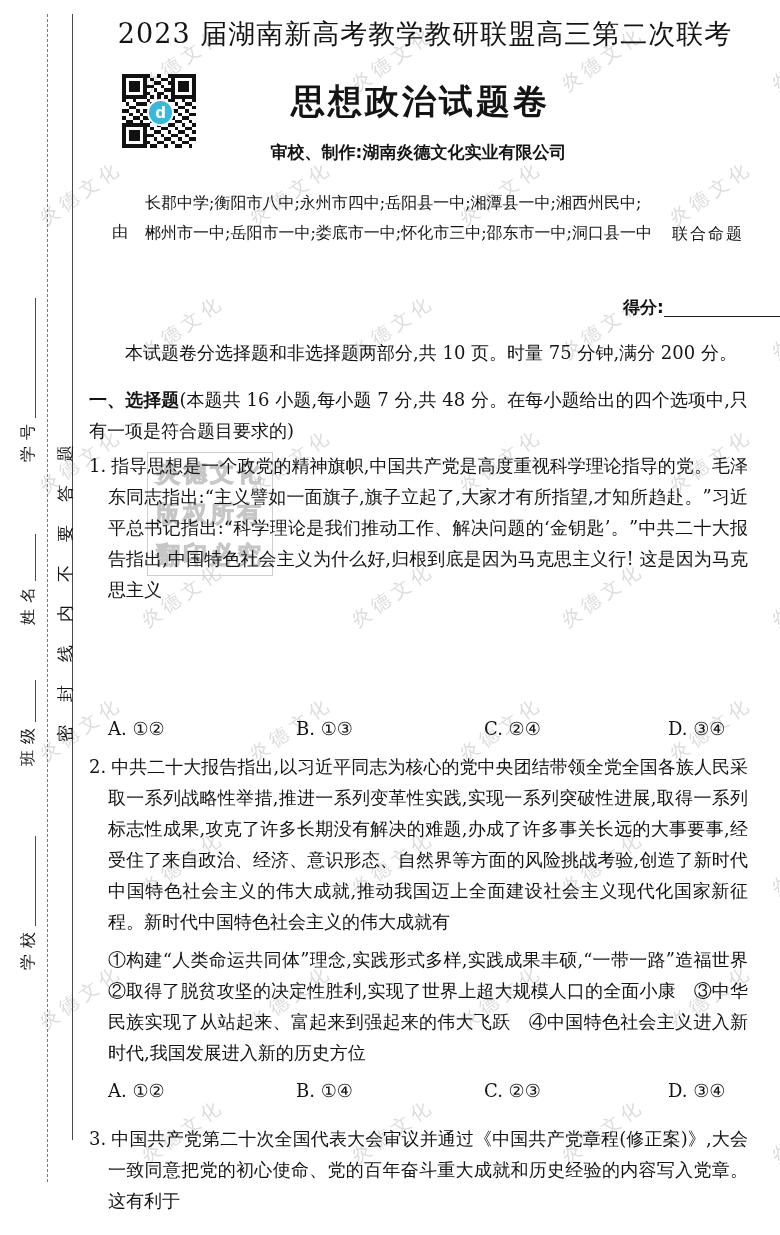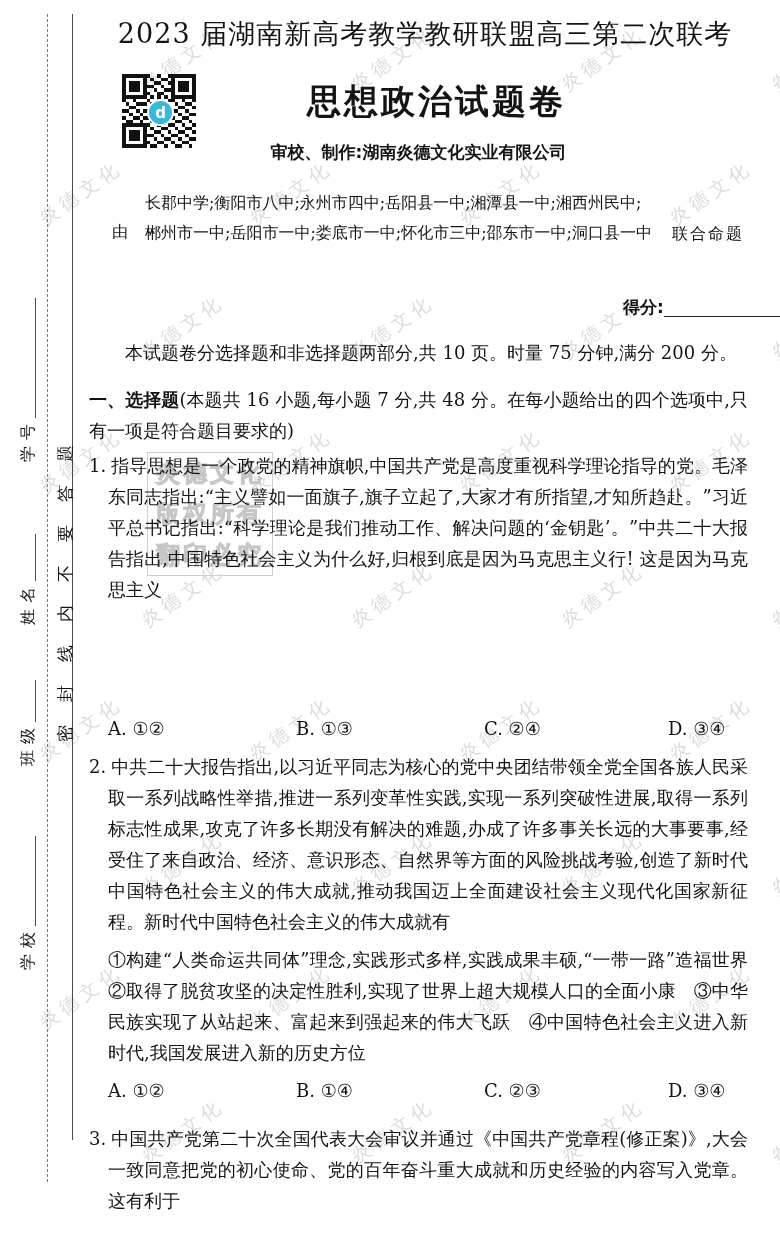--- a/index.html
+++ b/index.html
@@ -22,21 +22,21 @@
   .sf-label{letter-spacing:6px;white-space:nowrap;}
   .sf-line{height:16px;box-sizing:border-box;border-bottom:1px solid #4a4a4a;}
   .w90{width:90px}.w42{width:42px}.w47{width:47px}.w120{width:120px}
   .g70{width:70px}.g55{width:55px}.g72{width:72px}
   .seal-text{position:absolute;left:54px;top:742px;width:336px;transform:rotate(-90deg);
              transform-origin:0 0;font-size:17px;letter-spacing:23px;white-space:nowrap;z-index:2;
              font-family:"DejaVu Sans","Liberation Sans",sans-serif;}
   
   .abs{position:absolute;z-index:3;}
   .exam-title{top:16px;left:95px;width:660px;text-align:center;font-size:27px;letter-spacing:1px;}
-  .paper-title{top:79px;left:107px;width:659px;text-align:center;font-size:34px;font-weight:bold;
+  .paper-title{top:79px;left:91px;width:659px;text-align:center;font-size:34px;font-weight:bold;
                letter-spacing:3px;font-family:Liberation Mono, monospace;}
   .producer{top:141px;left:89px;width:659px;text-align:center;font-size:17px;font-weight:bold;
             font-family:"DejaVu Sans","Liberation Sans",sans-serif;}
   .qr{left:122px;top:74px;width:78px;height:78px;}
   .qr i{position:absolute;background:#111;}
   .qr-logo{position:absolute;left:25px;top:25px;width:27px;height:27px;border-radius:50%;
            background:#35b9dd;border:2px solid #fff;box-sizing:border-box;color:#fff;display:flex;
            align-items:center;justify-content:center;font-weight:bold;font-size:15px;
            font-family:"DejaVu Sans","Liberation Sans",sans-serif;}
   .by{left:112px;top:222px;font-size:16px;}

